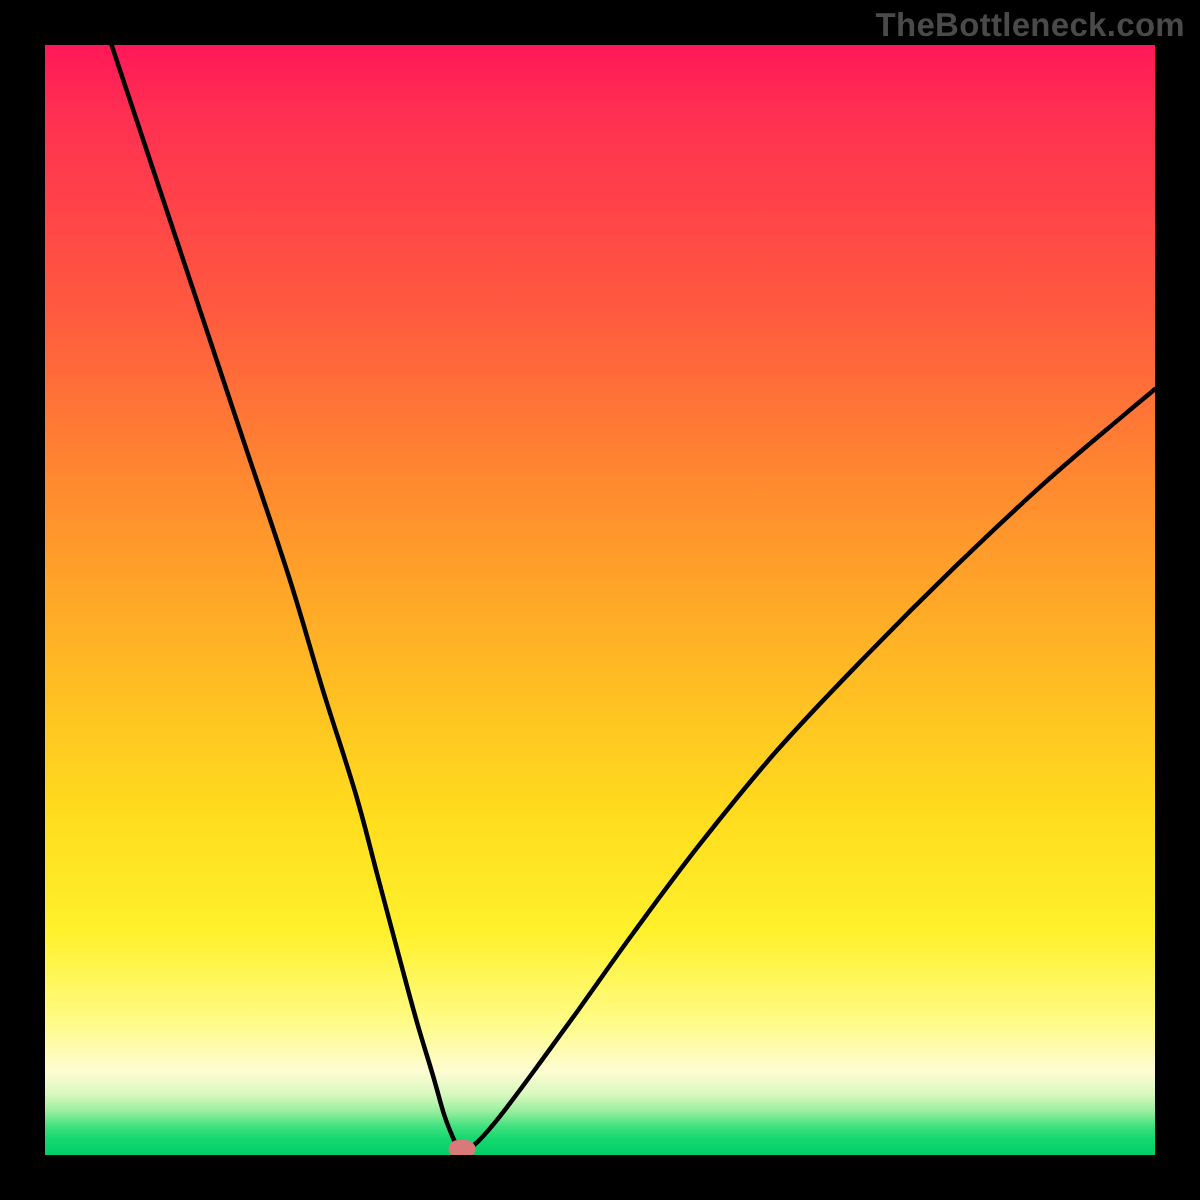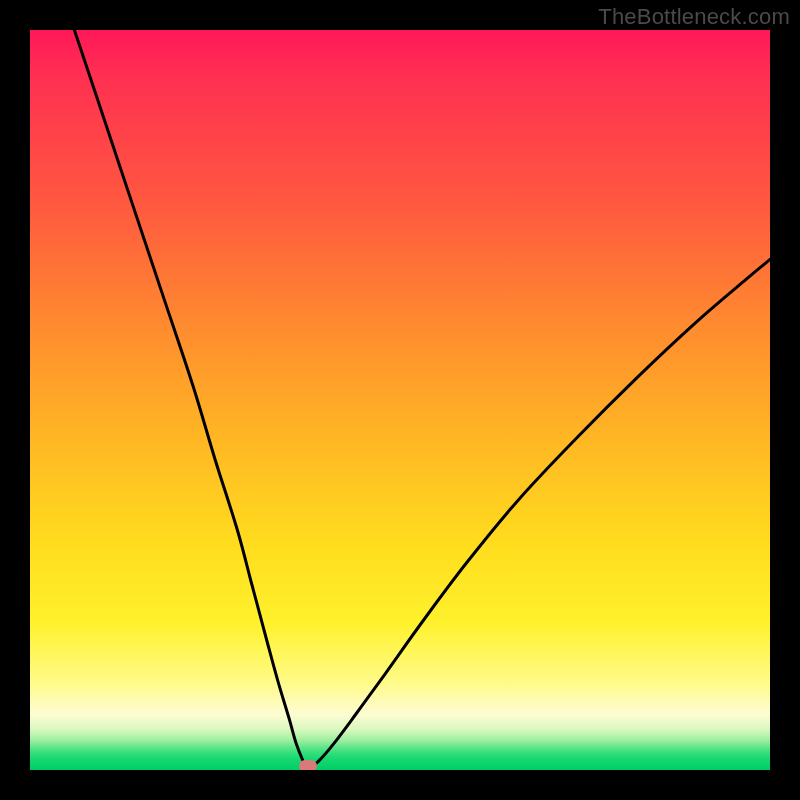--- a/index.html
+++ b/index.html
@@ -45,21 +45,21 @@
       #17d86f 98.5%,
       #00ce68 100%
     );
   }
   .watermark {
     position: absolute;
     top: 4px;
     right: 10px;
     color: #4a4a4a;
     font-size: 22px;
-    font-weight: 400;
+    font-weight: 700;
     letter-spacing: 0.2px;
     user-select: none;
     text-align: right;
   }
   svg.curves {
     position: absolute;
     inset: 0;
   }
   .marker {
     position: absolute;

